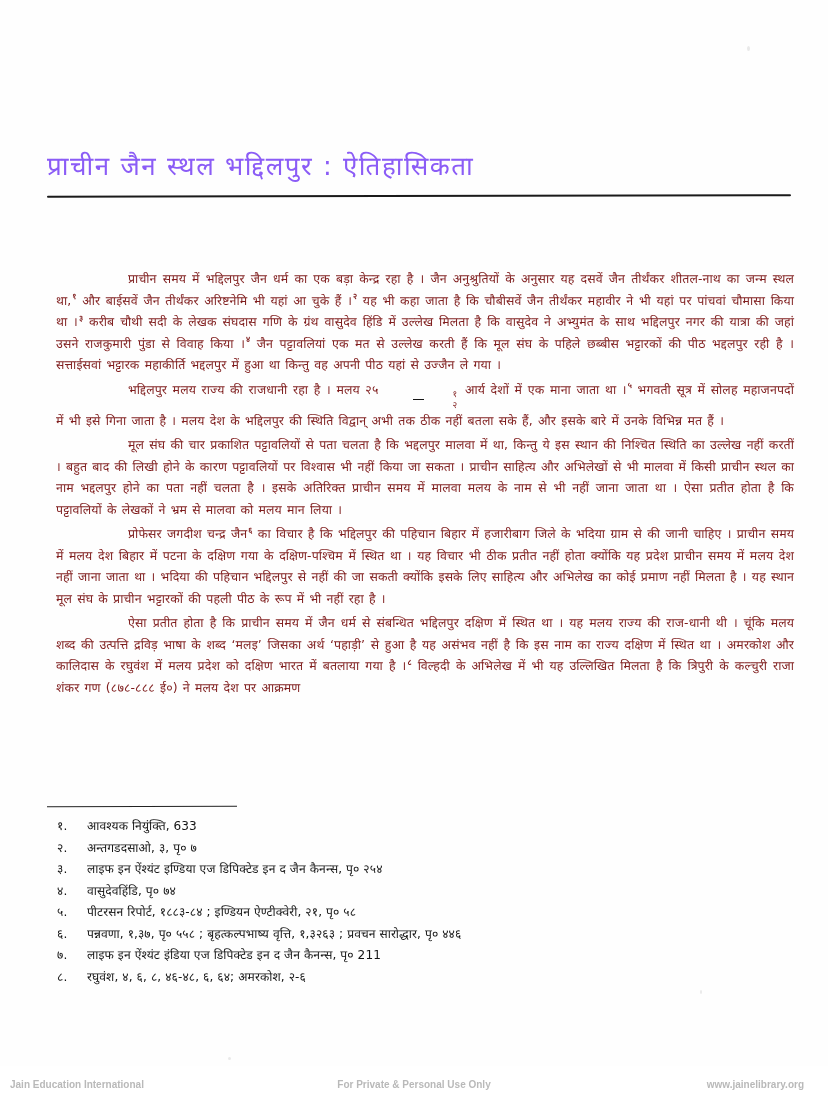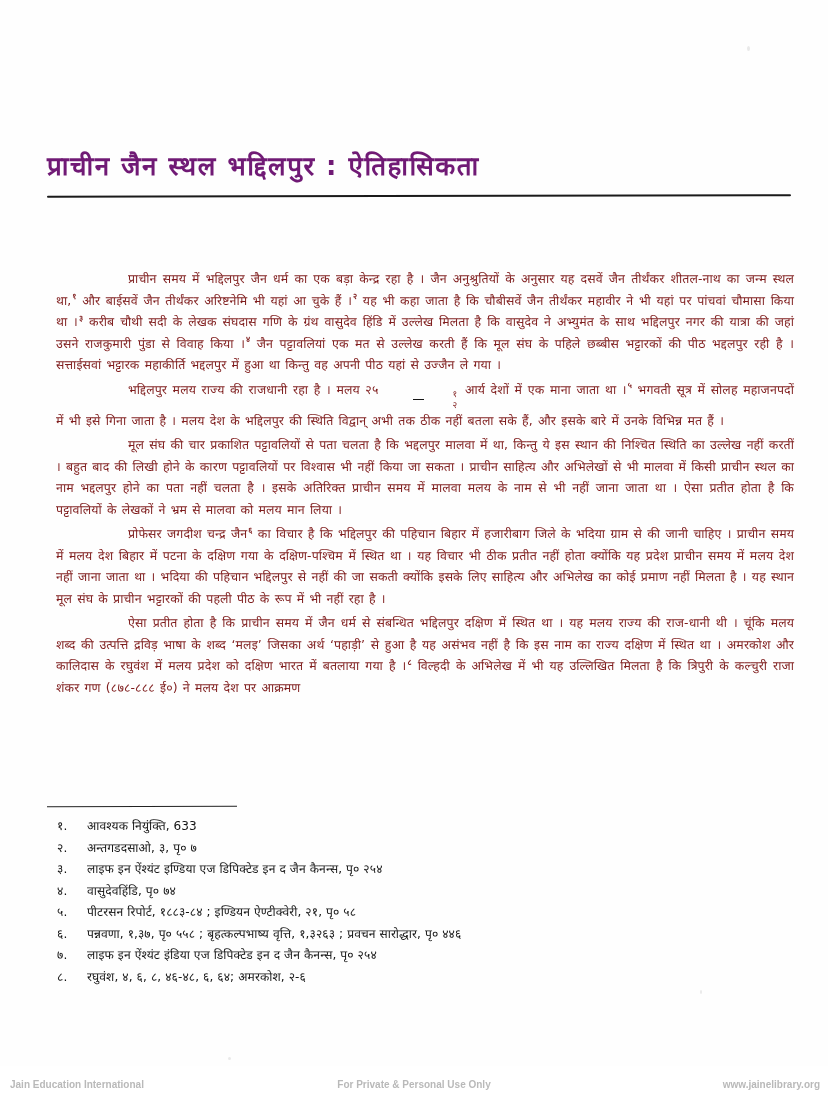--- a/index.html
+++ b/index.html
@@ -25,24 +25,24 @@
   
   .title-block {
     position: absolute;
     left: 47px;
     top: 150px;
     width: 745px;
   }
   .doc-title {
     font-family: "DejaVu Sans", "Liberation Sans", sans-serif;
     font-size: 26px;
-    font-weight: 700;
+    font-weight: 400;
     letter-spacing: 1.5px;
     line-height: 1.25;
-    color: #701a75;
+    color: #8b5cf6;
     white-space: nowrap;
   }
   .title-rule {
     margin-top: 12px;
     width: 744px;
     height: 2px;
     background: #1a1a1a;
     transform: rotate(-0.12deg);
     border-radius: 1px;
   }
@@ -176,21 +176,21 @@
   }
   .scan-left, .scan-center, .scan-right {
     font-family: "Liberation Sans", "DejaVu Sans", sans-serif;
     font-size: 10px;
     color: #b9b9b9;
     white-space: nowrap;
     font-weight: bold;
   }
   .scan-left  { position: absolute; left: 10px; }
   .scan-center{ position: absolute; left: 50%; transform: translateX(-50%); }
-  .scan-right { position: absolute; right: 8px; }
+  .scan-right { position: absolute; right: 24px; }
 
   
   .speck {
     position: absolute;
     background: #e9e9e9;
     border-radius: 50%;
     pointer-events: none;
   }
 </style>
 </head>
@@ -241,21 +241,21 @@
         <li class="fn-item">
           <span class="fn-num">५.</span>
           <span class="fn-text">पीटरसन रिपोर्ट, १८८३-८४ ; इण्डियन ऐण्टीक्वेरी, २१, पृ०  ५८</span>
         </li>
         <li class="fn-item">
           <span class="fn-num">६.</span>
           <span class="fn-text">पन्नवणा, १,३७, पृ० ५५८ ;  बृहत्कल्पभाष्य वृत्ति,  १,३२६३ ; प्रवचन सारोद्धार, पृ० ४४६</span>
         </li>
         <li class="fn-item">
           <span class="fn-num">७.</span>
-          <span class="fn-text">लाइफ इन ऐंश्यंट इंडिया एज डिपिक्टेड इन द जैन कैनन्स, पृ० २५४</span>
+          <span class="fn-text">लाइफ इन ऐंश्यंट इंडिया एज डिपिक्टेड इन द जैन कैनन्स, पृ० 211</span>
         </li>
         <li class="fn-item">
           <span class="fn-num">८.</span>
           <span class="fn-text">रघुवंश, ४, ६, ८, ४६-४८, ६, ६४; अमरकोश, २-६</span>
         </li>
       </ol>
   </div>
 
 
   <div class="scan-bar">

